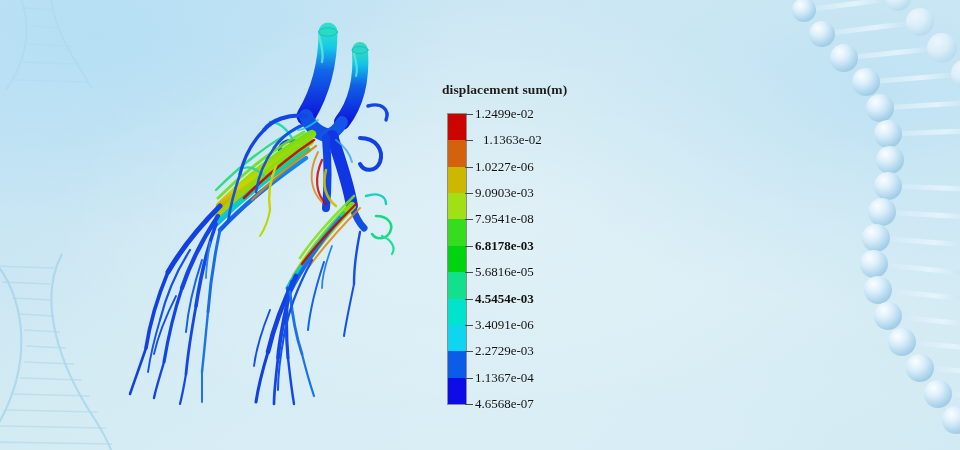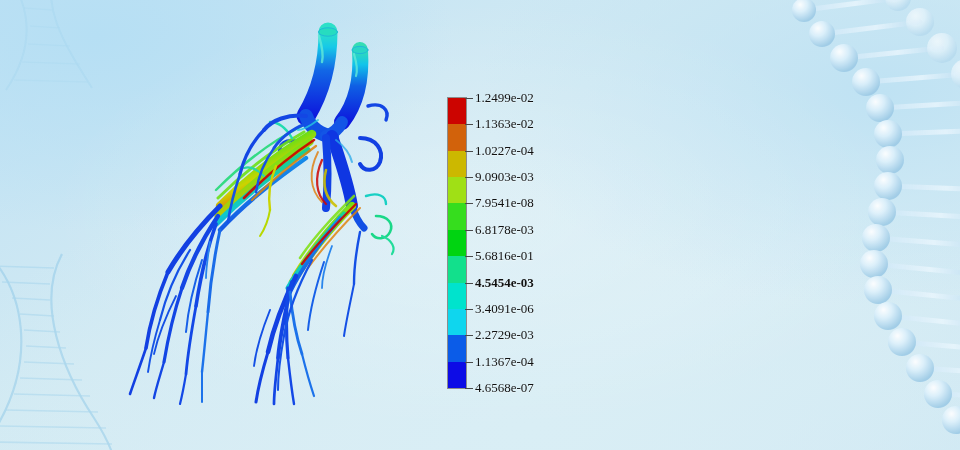--- a/index.html
+++ b/index.html
@@ -321,20 +321,21 @@
       <path d="M180,164 C174,182 170,198 168,212" stroke="#1552e6" stroke-width="2.6"></path>
       <path d="M252,112 C236,116 222,126 214,138" stroke="#1450e5" stroke-width="3"></path>
       <path d="M214,138 C204,152 198,168 196,182" stroke="#1552e6" stroke-width="2.4"></path>
 
       <path d="M258,110 C250,116 244,120 238,120" stroke="#25c8e0" stroke-width="2" opacity=".8"></path>
       <path d="M276,130 C284,136 290,144 292,152" stroke="#2aa8ea" stroke-width="2" opacity=".75"></path>
     </g>
   </svg>
 
   <div class="legend">
+    <div class="legend-title">displacement sum(m)</div>
     <div class="legend-body">
       <div class="colorbar" id="colorbar">
           <div class="cb-band" style="height: 26.3636px; background: rgb(204, 4, 0);"></div>
           <div class="cb-band" style="height: 26.3636px; background: rgb(210, 98, 11);"></div>
           <div class="cb-band" style="height: 26.3636px; background: rgb(204, 184, 0);"></div>
           <div class="cb-band" style="height: 26.3636px; background: rgb(160, 224, 21);"></div>
           <div class="cb-band" style="height: 26.3636px; background: rgb(54, 221, 30);"></div>
           <div class="cb-band" style="height: 26.3636px; background: rgb(0, 212, 17);"></div>
           <div class="cb-band" style="height: 26.3636px; background: rgb(18, 224, 140);"></div>
           <div class="cb-band" style="height: 26.3636px; background: rgb(0, 227, 205);"></div>
@@ -351,26 +352,26 @@
           <div class="tick" style="top: 138.818px;"></div>
           <div class="tick" style="top: 165.182px;"></div>
           <div class="tick" style="top: 191.545px;"></div>
           <div class="tick" style="top: 217.909px;"></div>
           <div class="tick" style="top: 244.273px;"></div>
           <div class="tick" style="top: 270.636px;"></div>
           <div class="tick" style="top: 297px;"></div>
         </div>
       <div class="labels" id="labels">
           <div class="lbl" style="top: 7px;">1.2499e-02</div>
-          <div class="lbl" style="top: 33.3636px;">1.1363e-02</div>
-          <div class="lbl" style="top: 59.7273px;">1.0227e-04</div>
+          <div class="lbl" style="top: 33.3636px; margin-left: 8px;">1.1363e-02</div>
+          <div class="lbl" style="top: 59.7273px;">1.0227e-06</div>
           <div class="lbl" style="top: 86.0909px;">9.0903e-03</div>
           <div class="lbl" style="top: 112.455px;">7.9541e-08</div>
-          <div class="lbl" style="top: 138.818px;">6.8178e-03</div>
-          <div class="lbl" style="top: 165.182px;">5.6816e-01</div>
+          <div class="lbl" style="top: 138.818px; font-weight: bold;">6.8178e-03</div>
+          <div class="lbl" style="top: 165.182px;">5.6816e-05</div>
           <div class="lbl" style="top: 191.545px; font-weight: bold;">4.5454e-03</div>
           <div class="lbl" style="top: 217.909px;">3.4091e-06</div>
           <div class="lbl" style="top: 244.273px;">2.2729e-03</div>
           <div class="lbl" style="top: 270.636px;">1.1367e-04</div>
           <div class="lbl" style="top: 297px;">4.6568e-07</div>
         </div>
     </div>
   </div>
 
 </div>

